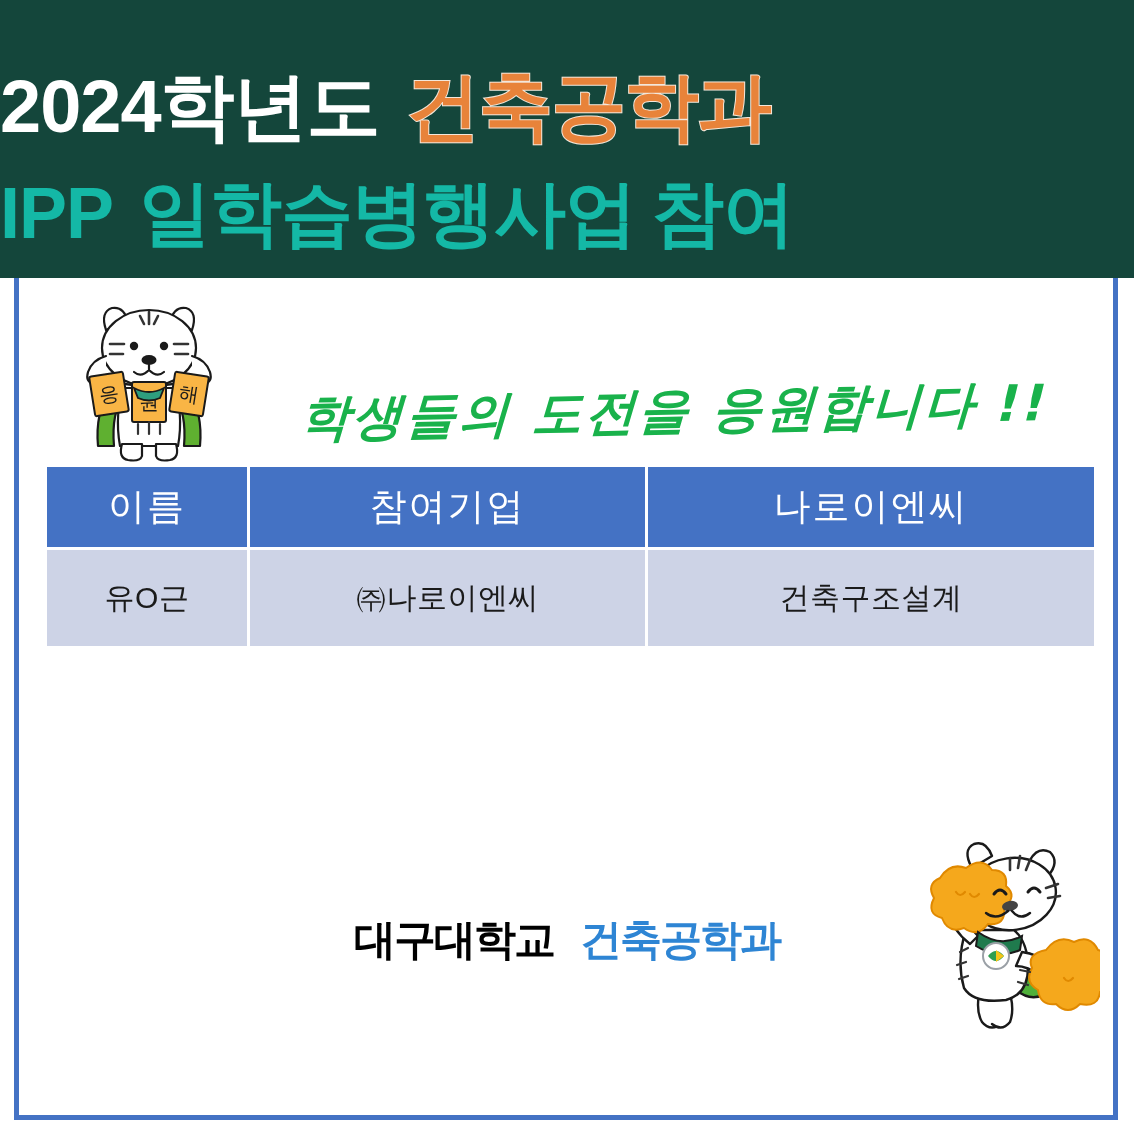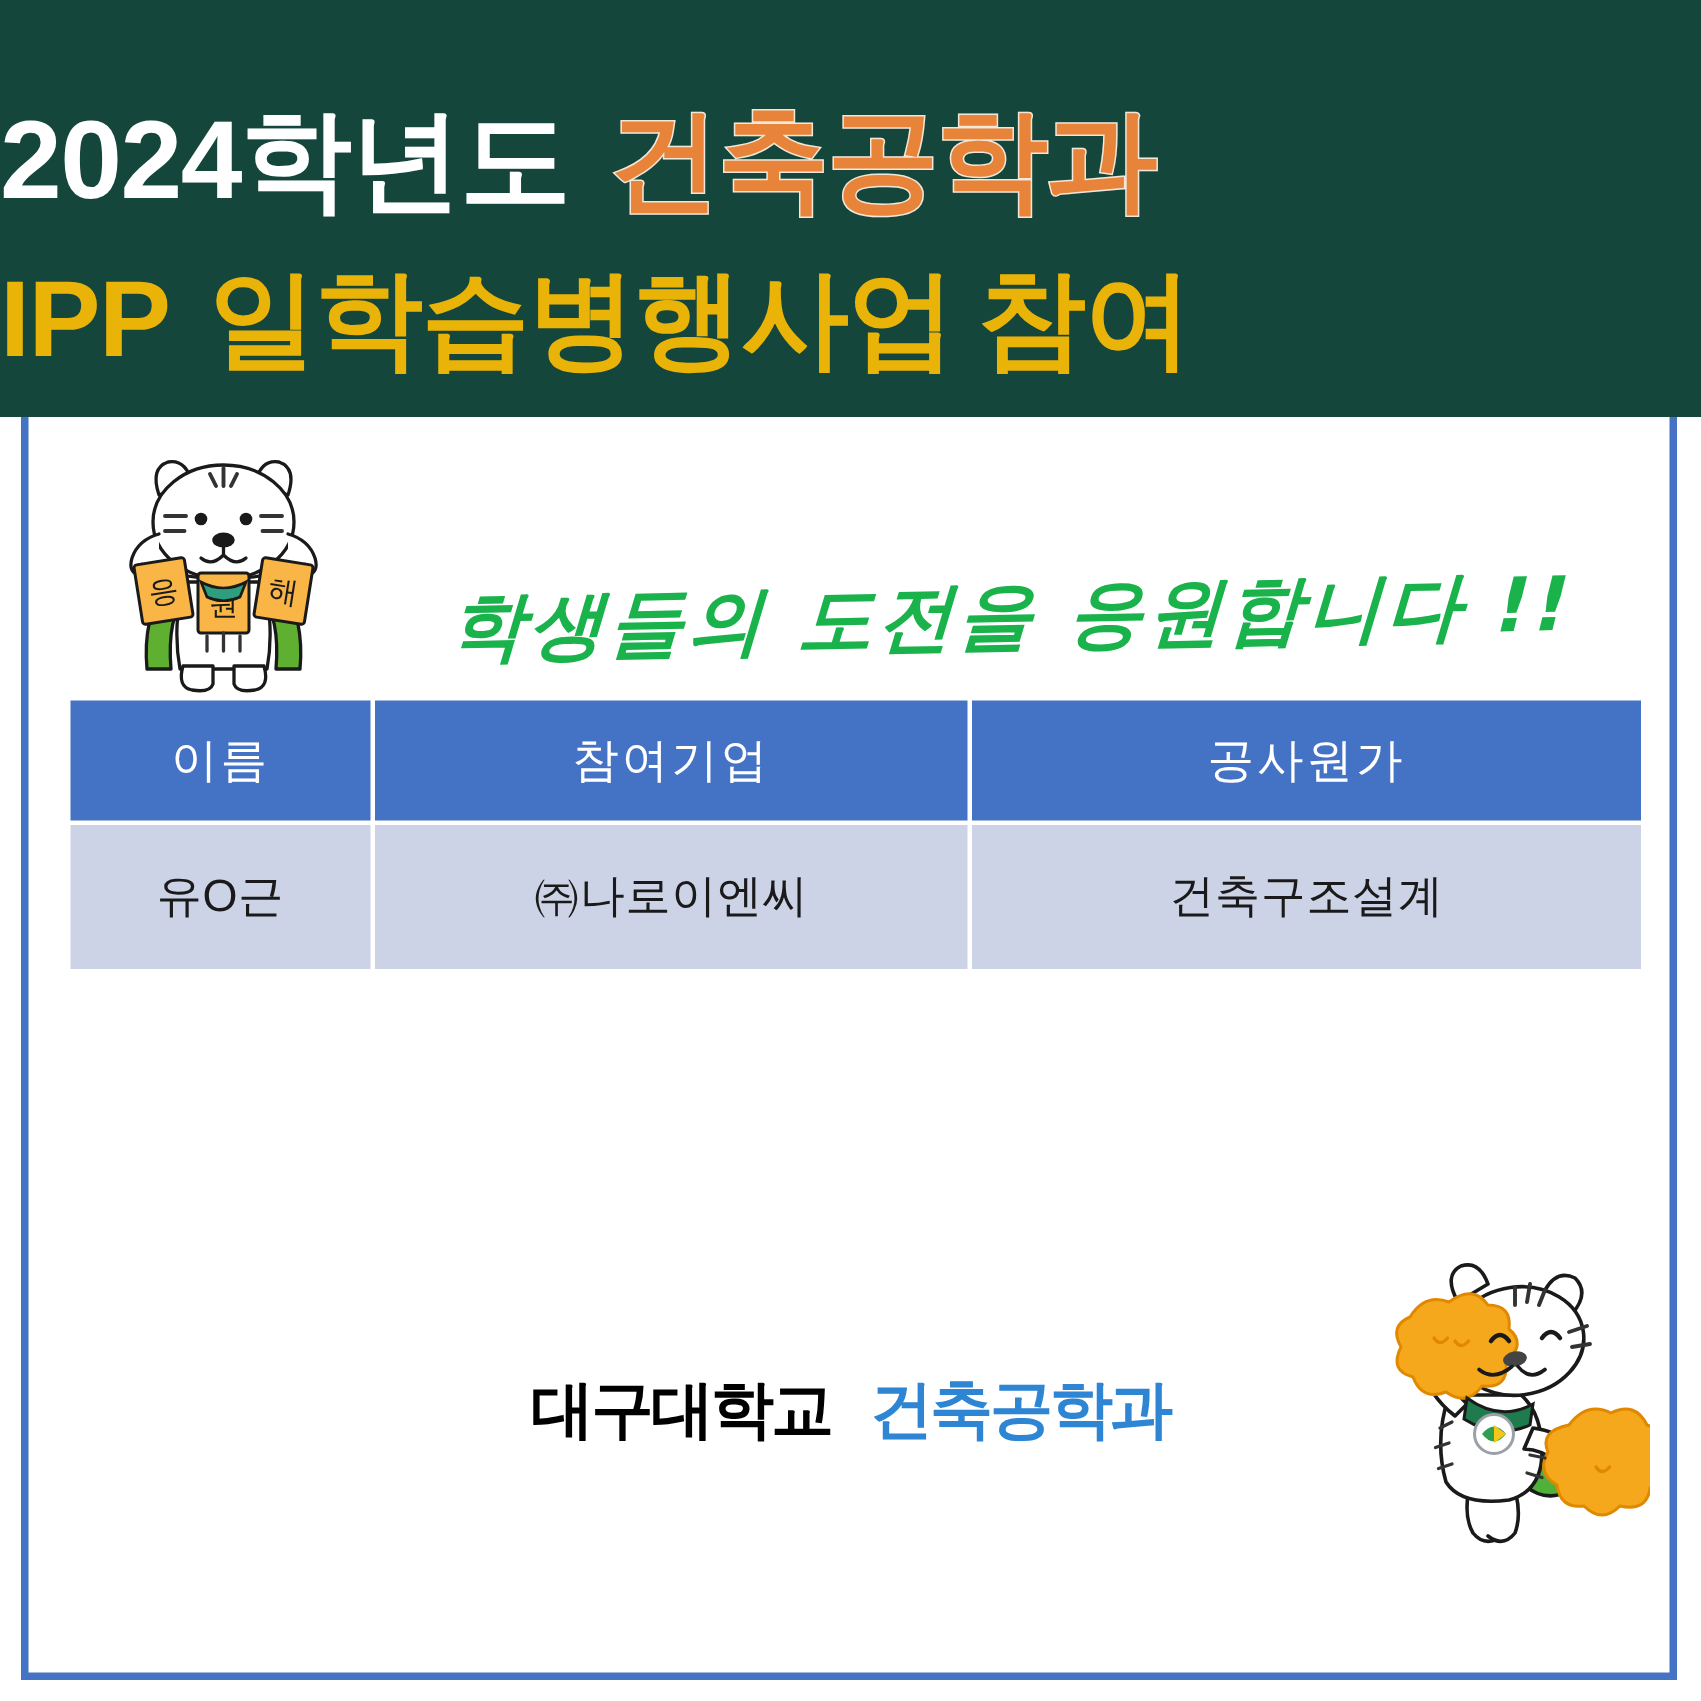--- a/index.html
+++ b/index.html
@@ -53,21 +53,21 @@
 
   .t-white {
     color: #FFFFFF;
   }
   .t-orange {
     color: #E8833A;
     -webkit-text-stroke: 2px #F3E7DA;
     paint-order: stroke fill;
   }
   .t-yellow {
-    color: #eab308;
+    color: #14b8a6;
   }
   .gap-sm { display: inline-block; width: 26px; }
   .gap-xs { display: inline-block; width: 16px; }
 
   
   .body-area {
     position: absolute;
     left: 0;
     top: 278px;
     width: 1134px;
@@ -106,21 +106,21 @@
     table-layout: fixed;
     font-family: "Liberation Sans", "DejaVu Sans", sans-serif;
   }
   table.data col.c-name { width: 200px; }
   table.data col.c-comp { width: 395px; }
   table.data col.c-job  { width: 446px; }
 
   table.data thead th {
     background: #4472C4;
     color: #FFFFFF;
-    font-size: 31px;
+    font-size: 37px;
     font-weight: normal;
     height: 78px;
     letter-spacing: 2px;
     vertical-align: middle;
     text-align: center;
   }
   table.data tbody td {
     font-size: 30px;
     color: #1a1a1a;
     text-align: center;
@@ -309,21 +309,21 @@
     <table class="data">
       <colgroup>
         <col class="c-name">
           <col class="c-comp">
           <col class="c-job">
       </colgroup>
       <thead>
         <tr>
           <th>이름</th>
           <th>참여기업</th>
-          <th>공사원가</th>
+          <th>나로이엔씨</th>
         </tr>
       </thead>
       <tbody>
         <tr class="odd r3">
           <td>유O근</td>
           <td>㈜나로이엔씨</td>
           <td>건축구조설계</td>
         </tr>
       </tbody>
     </table>

